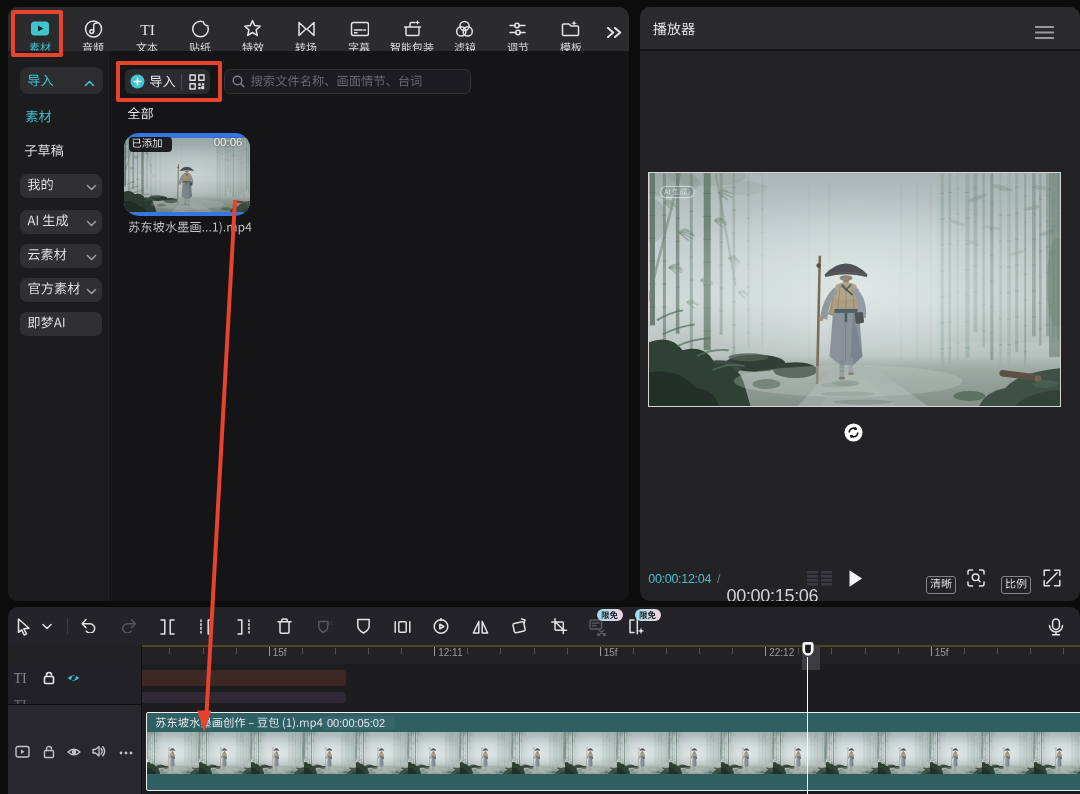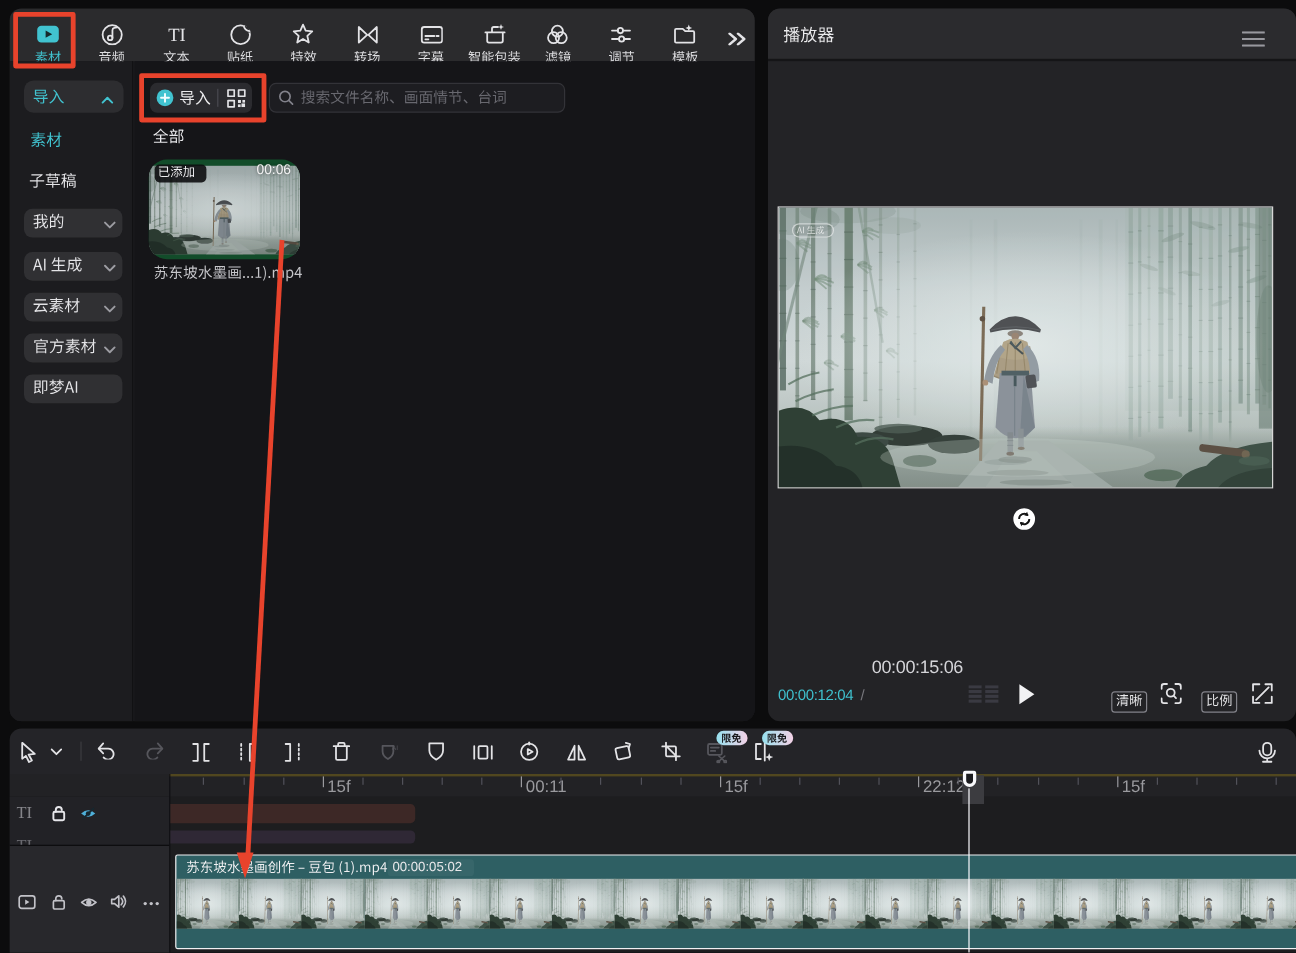--- a/index.html
+++ b/index.html
@@ -9,21 +9,21 @@
 #tabbar{position:absolute;left:0;top:0;width:621px;height:44px;background:#2b2b2d}
 #side{position:absolute;left:0;top:44px;width:103px;bottom:0;background:#1c1c1f;border-right:1px solid #111113}
 .sbtn{position:absolute;left:11.5px;width:82px;background:#303033;border-radius:7px}
 #cont{position:absolute;left:104px;top:44px;right:0;bottom:0;background:#151518}
 #pp{position:absolute;left:640px;top:7px;width:440px;height:594px;border-radius:10px;background:#232326;overflow:hidden}
 #pphead{position:absolute;left:0;top:0;right:0;height:44px;background:#2b2b2e;border-bottom:2px solid #151517}
 #tl{position:absolute;left:8px;top:607px;width:1072px;height:187px;border-radius:10px 10px 0 0;background:#1a1a1d;overflow:hidden}
 #tlbar{position:absolute;left:0;top:0;right:0;height:38px;background:#242428}
 .tick{position:absolute;width:1px;height:5.5px;top:41px;background:#52525a}
 .btick{position:absolute;width:1px;height:9px;top:40px;background:#9a9a9e}
-.rlab{position:absolute;top:40px;font-size:14px;color:#9a9a9e}
+.rlab{position:absolute;top:40px;font-size:10px;color:#9a9a9e}
 .ic{position:absolute}
 .bfree{position:absolute;top:2px;width:26px;height:12px;border-radius:6px;background:linear-gradient(90deg,#96e0ee,#f5d2e7);}
 .vbtn{position:absolute;top:569px;height:18px;border:1px solid #83838a;border-radius:3px}
 </style></head><body>
 <div id="page">
     <svg width="0" height="0" style="position:absolute">
       <defs>
         <linearGradient id="sky" x1="0" y1="0" x2="0" y2="1">
 <stop offset="0" stop-color="#a9b6b5"></stop>
           <stop offset="0.3" stop-color="#c5cfcf"></stop>
@@ -522,21 +522,21 @@
         <svg class="ic" style="left:120px;top:24px" width="13" height="13" viewBox="0 0 13 13" fill="none" stroke-linecap="round" stroke-linejoin="round">
           <circle cx="5.5" cy="5.5" r="4.3" stroke="#81818a" stroke-width="1.4"></circle>
           <path d="M8.8,8.8 L11.8,11.8" stroke="#81818a" stroke-width="1.4"></path>
         </svg>
         <svg class="t " style="left:137px;top:24px" width="175" height="13" viewBox="0 -10.75 175.00 13.25">
           <path d="M2.1 -10.5V-8.0H0.6V-7.1H2.1V-4.4L0.5 -3.9L0.7 -3.0L2.1 -3.5V-0.2C2.1 0.0 2.0 0.0 1.9 0.0C1.7 0.1 1.3 0.1 0.8 0.0C0.9 0.3 1.0 0.7 1.1 0.9C1.8 1.0 2.3 0.9 2.6 0.8C2.9 0.6 3.0 0.3 3.0 -0.2V-3.8L4.4 -4.4L4.2 -5.2L3.0 -4.8V-7.1H4.2V-8.0H3.0V-10.5ZM4.7 -3.6V-2.8H5.3L5.2 -2.8C5.7 -2.0 6.4 -1.2 7.3 -0.7C6.2 -0.2 5.0 0.1 3.8 0.2C4.0 0.5 4.1 0.8 4.2 1.0C5.6 0.8 7.0 0.4 8.1 -0.2C9.1 0.4 10.2 0.7 11.5 1.0C11.6 0.7 11.8 0.4 12.0 0.2C10.9 0.0 9.9 -0.3 9.0 -0.7C10.0 -1.3 10.9 -2.2 11.4 -3.4L10.8 -3.7L10.7 -3.6H8.5V-4.8H11.4V-9.5H9.0V-8.7H10.6V-7.5H9.1V-6.8H10.6V-5.6H8.5V-10.5H7.7V-5.6H5.7V-6.8H7.1V-7.5H5.7V-8.7C6.4 -8.9 7.0 -9.1 7.6 -9.4L6.9 -10.1C6.5 -9.7 5.6 -9.4 4.9 -9.2V-4.8H7.7V-3.6ZM10.1 -2.8C9.6 -2.1 9.0 -1.5 8.2 -1.1C7.3 -1.6 6.6 -2.1 6.1 -2.8Z M20.4 -1.3C21.5 -0.7 22.8 0.2 23.5 0.7L24.2 0.2C23.5 -0.4 22.2 -1.2 21.1 -1.8ZM16.1 -1.7C15.4 -1.0 14.3 -0.3 13.3 0.1C13.5 0.3 13.8 0.6 14.0 0.8C15.0 0.2 16.2 -0.6 17.0 -1.4ZM14.9 -4.0C15.1 -4.1 15.5 -4.1 17.8 -4.3C16.7 -3.8 15.9 -3.4 15.5 -3.2C14.7 -3.0 14.2 -2.8 13.8 -2.7C13.9 -2.5 14.0 -2.1 14.0 -1.9C14.3 -2.0 14.8 -2.1 18.5 -2.3V-0.1C18.5 0.0 18.4 0.1 18.2 0.1C18.0 0.1 17.4 0.1 16.6 0.1C16.7 0.3 16.9 0.7 16.9 0.9C17.9 0.9 18.5 0.9 18.9 0.8C19.3 0.7 19.4 0.4 19.4 -0.1V-2.4L22.5 -2.6C22.8 -2.2 23.1 -1.9 23.3 -1.6L24.0 -2.1C23.5 -2.8 22.4 -3.8 21.5 -4.5L20.8 -4.1C21.1 -3.8 21.5 -3.5 21.8 -3.2L16.4 -2.9C18.1 -3.6 19.9 -4.4 21.6 -5.4L20.9 -6.0C20.4 -5.6 19.8 -5.3 19.1 -5.0L16.4 -4.8C17.2 -5.2 18.1 -5.8 18.9 -6.3L18.5 -6.6H23.3V-5.1H24.2V-7.4H19.2V-8.6H24.0V-9.4H19.2V-10.5H18.3V-9.4H13.4V-8.6H18.3V-7.4H13.3V-5.1H14.2V-6.6H17.9C17.0 -5.9 15.9 -5.3 15.6 -5.1C15.2 -5.0 14.9 -4.8 14.7 -4.8C14.8 -4.6 14.9 -4.2 14.9 -4.0Z M30.3 -10.3C30.7 -9.7 31.1 -8.8 31.2 -8.3L32.2 -8.7C32.1 -9.2 31.6 -10.0 31.3 -10.6ZM25.6 -8.3V-7.4H27.6C28.3 -5.5 29.3 -3.8 30.6 -2.5C29.2 -1.4 27.5 -0.5 25.4 0.1C25.6 0.3 25.9 0.8 26.0 1.0C28.1 0.3 29.9 -0.6 31.3 -1.8C32.7 -0.6 34.4 0.4 36.4 0.9C36.6 0.7 36.9 0.2 37.1 0.1C35.1 -0.5 33.4 -1.3 32.0 -2.5C33.3 -3.8 34.2 -5.4 35.0 -7.4H36.9V-8.3ZM31.3 -3.2C30.1 -4.4 29.2 -5.8 28.6 -7.4H33.9C33.3 -5.7 32.4 -4.3 31.3 -3.2Z M41.5 -4.3V-3.4H45.0V1.0H46.0V-3.4H49.4V-4.3H46.0V-7.0H48.9V-7.9H46.0V-10.4H45.0V-7.9H43.4C43.5 -8.5 43.7 -9.1 43.8 -9.7L42.9 -9.9C42.6 -8.2 42.1 -6.6 41.4 -5.6C41.6 -5.5 42.0 -5.2 42.2 -5.1C42.5 -5.6 42.8 -6.3 43.1 -7.0H45.0V-4.3ZM40.9 -10.5C40.2 -8.6 39.1 -6.7 37.9 -5.5C38.1 -5.2 38.3 -4.8 38.4 -4.5C38.8 -5.0 39.2 -5.5 39.6 -6.0V1.0H40.5V-7.5C41.0 -8.3 41.4 -9.3 41.7 -10.2Z M53.3 -6.6C53.9 -6.2 54.7 -5.6 55.2 -5.1C53.8 -4.3 52.1 -3.7 50.6 -3.4C50.8 -3.2 51.0 -2.8 51.1 -2.6C51.8 -2.7 52.5 -2.9 53.1 -3.2V1.0H54.1V0.3H59.7V1.0H60.6V-4.2H55.6C57.7 -5.4 59.5 -6.9 60.5 -8.9L59.9 -9.3L59.8 -9.2H55.3C55.6 -9.6 55.9 -10.0 56.1 -10.3L55.1 -10.5C54.3 -9.3 52.9 -8.0 50.9 -7.0C51.1 -6.8 51.4 -6.5 51.5 -6.3C52.7 -6.9 53.7 -7.6 54.5 -8.4H59.2C58.4 -7.3 57.3 -6.4 56.1 -5.6C55.5 -6.1 54.7 -6.7 54.0 -7.2ZM59.7 -0.5H54.1V-3.4H59.7Z M68.9 -5.6C68.6 -4.1 68.1 -2.5 67.4 -1.5C67.6 -1.4 68.0 -1.2 68.2 -1.0C68.9 -2.1 69.4 -3.8 69.8 -5.5ZM72.3 -5.5C72.8 -4.1 73.3 -2.3 73.5 -1.1L74.4 -1.4C74.2 -2.6 73.7 -4.4 73.1 -5.8ZM69.2 -10.5C68.9 -8.9 68.3 -7.3 67.6 -6.2V-6.9H66.0V-9.1C66.6 -9.3 67.2 -9.5 67.6 -9.7L67.0 -10.4C66.2 -10.0 64.6 -9.6 63.3 -9.4C63.4 -9.2 63.5 -8.9 63.5 -8.7C64.0 -8.8 64.6 -8.8 65.1 -8.9V-6.9H63.2V-6.0H65.0C64.5 -4.6 63.7 -3.0 62.9 -2.1C63.1 -1.9 63.3 -1.5 63.4 -1.3C64.0 -2.1 64.6 -3.3 65.1 -4.5V1.0H66.0V-4.6C66.4 -4.1 66.9 -3.4 67.1 -3.0L67.6 -3.8C67.4 -4.1 66.3 -5.2 66.0 -5.6V-6.0H67.5L67.4 -6.0C67.7 -5.9 68.0 -5.6 68.2 -5.5C68.7 -6.1 69.1 -7.0 69.4 -8.0H70.7V-0.2C70.7 0.0 70.6 0.1 70.5 0.1C70.3 0.1 69.7 0.1 69.2 0.1C69.3 0.3 69.4 0.7 69.5 1.0C70.3 1.0 70.8 0.9 71.1 0.8C71.5 0.6 71.6 0.4 71.6 -0.2V-8.0H73.3C73.1 -7.5 72.8 -7.0 72.6 -6.6L73.5 -6.4C73.8 -7.1 74.2 -7.9 74.5 -8.7L73.9 -8.9L73.7 -8.8H69.7C69.8 -9.3 70.0 -9.8 70.0 -10.3Z M78.4 0.7 79.3 -0.0C78.5 -0.9 77.4 -2.1 76.5 -2.8L75.7 -2.1C76.5 -1.4 77.6 -0.3 78.4 0.7Z M88.7 -9.7V-8.8H98.9V-9.7ZM90.7 -7.4V-1.8H96.7V-7.4ZM91.5 -4.2H93.3V-2.6H91.5ZM94.1 -4.2H95.9V-2.6H94.1ZM91.5 -6.6H93.3V-5.0H91.5ZM94.1 -6.6H95.9V-5.0H94.1ZM88.6 -6.6V0.4H98.0V1.0H98.9V-6.7H98.0V-0.5H89.6V-6.6Z M104.9 -4.2H107.5V-2.8H104.9ZM104.9 -4.9V-6.3H107.5V-4.9ZM104.9 -2.0H107.5V-0.5H104.9ZM100.7 -9.7V-8.8H105.5C105.5 -8.3 105.3 -7.7 105.2 -7.2H101.3V1.0H102.2V0.3H110.2V1.0H111.2V-7.2H106.2L106.7 -8.8H111.8V-9.7ZM102.2 -0.5V-6.3H104.0V-0.5ZM110.2 -0.5H108.4V-6.3H110.2Z M114.4 -10.5V1.0H115.2V-10.5ZM113.4 -8.1C113.3 -7.1 113.1 -5.7 112.8 -4.9L113.6 -4.6C113.9 -5.6 114.1 -7.0 114.1 -8.0ZM115.4 -8.4C115.6 -7.8 115.9 -7.1 116.0 -6.6L116.7 -6.9C116.6 -7.4 116.3 -8.1 116.0 -8.7ZM118.1 -2.6H122.6V-1.7H118.1ZM118.1 -3.3V-4.3H122.6V-3.3ZM119.9 -10.5V-9.5H116.7V-8.8H119.9V-8.0H117.0V-7.3H119.9V-6.5H116.3V-5.7H124.5V-6.5H120.8V-7.3H123.8V-8.0H120.8V-8.8H124.1V-9.5H120.8V-10.5ZM117.2 -5.0V1.0H118.1V-1.0H122.6V-0.1C122.6 0.1 122.5 0.1 122.4 0.2C122.2 0.2 121.6 0.2 121.0 0.1C121.1 0.4 121.2 0.7 121.2 1.0C122.1 1.0 122.7 1.0 123.0 0.8C123.4 0.7 123.5 0.4 123.5 -0.1V-5.0Z M126.2 -6.1V-5.2H129.5V1.0H130.5V-5.2H134.7V-1.9C134.7 -1.7 134.6 -1.7 134.3 -1.7C134.1 -1.7 133.2 -1.7 132.3 -1.7C132.4 -1.4 132.6 -1.0 132.6 -0.7C133.8 -0.7 134.6 -0.7 135.0 -0.9C135.5 -1.0 135.6 -1.3 135.6 -1.9V-6.1ZM132.9 -10.5V-9.1H129.6V-10.5H128.6V-9.1H125.7V-8.2H128.6V-6.8H129.6V-8.2H132.9V-6.8H133.9V-8.2H136.8V-9.1H133.9V-10.5Z M140.9 0.7 141.8 -0.0C141.0 -0.9 139.9 -2.1 139.0 -2.8L138.2 -2.1C139.0 -1.4 140.1 -0.3 140.9 0.7Z M152.2 -4.3V1.0H153.2V0.3H159.3V1.0H160.3V-4.3ZM153.2 -0.6V-3.4H159.3V-0.6ZM151.6 -5.3C152.1 -5.5 152.8 -5.5 160.0 -5.9C160.3 -5.5 160.6 -5.2 160.8 -4.9L161.6 -5.4C160.9 -6.5 159.4 -8.0 158.2 -9.1L157.5 -8.6C158.1 -8.1 158.7 -7.4 159.3 -6.8L152.9 -6.5C154.0 -7.5 155.1 -8.8 156.1 -10.1L155.2 -10.6C154.2 -9.0 152.7 -7.4 152.3 -7.0C151.9 -6.6 151.6 -6.3 151.3 -6.2C151.4 -6.0 151.5 -5.5 151.6 -5.3Z M163.8 -9.5C164.5 -8.9 165.3 -8.1 165.7 -7.6L166.4 -8.2C166.0 -8.8 165.1 -9.6 164.4 -10.1ZM167.4 -7.8V-6.9H172.2V-7.8ZM163.1 -6.6V-5.7H164.9V-1.3C164.9 -0.6 164.5 -0.2 164.3 0.0C164.4 0.2 164.7 0.5 164.8 0.7C165.0 0.4 165.3 0.2 167.4 -1.4C167.3 -1.6 167.2 -1.9 167.1 -2.2L165.8 -1.3V-6.6ZM167.1 -9.9V-9.0H173.1V-0.2C173.1 0.0 173.1 0.1 172.8 0.1C172.6 0.1 171.9 0.1 171.1 0.1C171.2 0.3 171.4 0.8 171.4 1.0C172.4 1.0 173.1 1.0 173.5 0.8C173.9 0.7 174.0 0.4 174.0 -0.2V-9.9ZM168.8 -4.9H170.8V-2.5H168.8ZM167.9 -5.7V-0.8H168.8V-1.7H171.6V-5.7Z" fill="#68686f"></path>
         </svg>
         <svg class="t " style="left:15px;top:55.5px" width="27" height="14" viewBox="0 -11.61 27.00 14.31">
           <path d="M6.7 -11.5C5.3 -9.3 2.8 -7.4 0.4 -6.2C0.6 -6.0 0.9 -5.7 1.1 -5.4C1.6 -5.7 2.1 -6.0 2.7 -6.3V-5.5H6.2V-3.3H2.7V-2.4H6.2V-0.2H1.0V0.7H12.5V-0.2H7.3V-2.4H10.9V-3.3H7.3V-5.5H10.9V-6.3C11.4 -6.0 11.9 -5.7 12.5 -5.4C12.6 -5.7 12.9 -6.0 13.2 -6.2C11.0 -7.4 9.0 -8.8 7.3 -10.7L7.5 -11.1ZM2.7 -6.4C4.2 -7.3 5.6 -8.6 6.8 -10.0C8.0 -8.5 9.4 -7.4 10.9 -6.4Z M15.4 -8.5C15.8 -7.7 16.1 -6.8 16.3 -6.1L17.2 -6.4C17.1 -7.0 16.7 -8.0 16.3 -8.7ZM22.0 -10.6V1.1H22.9V-9.7H25.0C24.7 -8.6 24.2 -7.2 23.6 -6.0C24.9 -4.8 25.2 -3.8 25.2 -3.0C25.2 -2.5 25.1 -2.1 24.8 -1.9C24.7 -1.8 24.5 -1.8 24.3 -1.8C24.0 -1.8 23.6 -1.8 23.2 -1.8C23.4 -1.5 23.5 -1.1 23.5 -0.9C23.9 -0.8 24.3 -0.8 24.7 -0.9C25.0 -0.9 25.3 -1.0 25.5 -1.1C26.0 -1.5 26.1 -2.1 26.1 -2.9C26.1 -3.8 25.8 -4.9 24.6 -6.2C25.2 -7.4 25.8 -9.0 26.3 -10.2L25.6 -10.7L25.4 -10.6ZM16.8 -11.2C17.0 -10.7 17.3 -10.2 17.4 -9.7H14.6V-8.8H21.0V-9.7H18.4C18.3 -10.2 18.0 -10.9 17.7 -11.4ZM19.3 -8.7C19.1 -8.0 18.7 -6.9 18.4 -6.1H14.2V-5.2H21.3V-6.1H19.3C19.7 -6.8 20.0 -7.7 20.4 -8.5ZM15.0 -3.9V1.0H15.9V0.4H19.6V0.9H20.6V-3.9ZM15.9 -0.6V-3.0H19.6V-0.6Z" fill="#ebebee"></path>
         </svg>
-        <div class="abs" style="left:11.5px;top:82px;width:126px;height:83px;border-radius:15px;background:#14532d;overflow:hidden">
+        <div class="abs" style="left:11.5px;top:82px;width:126px;height:83px;border-radius:15px;background:#3b82f6;overflow:hidden">
           <svg style="position:absolute;left:0;top:4.6px" width="131" height="74" viewBox="0 0 413 234" preserveAspectRatio="none">
             <use href="#scene"></use>
           </svg>
           <div style="position:absolute;left:0;top:0;right:0;bottom:0;background:rgba(12,22,20,.10)"></div>
           <div style="position:absolute;left:5px;top:3.5px;width:43px;height:15.5px;background:rgba(10,10,12,.88);border-radius:4px"></div>
           <div style="position:absolute;right:7px;top:3px;color:#f2f2f2;font-size:11.5px;text-shadow:0 0 3px rgba(0,0,0,.6)">00:06</div>
         </div>
         <svg class="t " style="left:18.5px;top:86.5px" width="32" height="11" viewBox="0 -9.03 31.50 11.13">
           <path d="M1.0 -8.2V-7.4H7.8V-4.6H2.3V-6.4H1.5V-1.1C1.5 0.2 2.1 0.5 3.8 0.5C4.2 0.5 7.3 0.5 7.7 0.5C9.5 0.5 9.8 -0.0 10.0 -2.0C9.8 -2.0 9.4 -2.1 9.2 -2.3C9.1 -0.6 8.9 -0.2 7.7 -0.2C7.0 -0.2 4.3 -0.2 3.7 -0.2C2.6 -0.2 2.3 -0.4 2.3 -1.1V-3.8H7.8V-3.3H8.7V-8.2Z M14.8 -3.0C14.5 -2.2 14.1 -1.3 13.4 -0.8L14.0 -0.4C14.7 -1.0 15.1 -2.0 15.4 -2.8ZM17.3 -2.7C17.6 -2.0 17.9 -1.0 17.9 -0.4L18.6 -0.7C18.5 -1.3 18.2 -2.2 17.8 -2.9ZM18.5 -3.0C19.1 -2.2 19.8 -1.1 20.0 -0.3L20.7 -0.7C20.4 -1.4 19.8 -2.4 19.2 -3.2ZM16.1 -4.2V-0.0C16.1 0.1 16.1 0.1 15.9 0.1C15.8 0.1 15.3 0.1 14.8 0.1C14.9 0.3 15.0 0.6 15.0 0.8C15.7 0.8 16.2 0.8 16.5 0.7C16.7 0.6 16.8 0.4 16.8 -0.0V-4.2ZM11.4 -8.2C12.0 -7.9 12.7 -7.4 13.1 -7.0L13.6 -7.6C13.2 -8.0 12.5 -8.4 11.9 -8.7ZM10.9 -5.3C11.5 -5.0 12.3 -4.6 12.7 -4.3L13.1 -4.9C12.7 -5.2 12.0 -5.6 11.3 -5.9ZM11.1 0.3 11.8 0.7C12.3 -0.2 12.8 -1.5 13.2 -2.5L12.6 -3.0C12.1 -1.8 11.6 -0.5 11.1 0.3ZM13.9 -8.2V-7.5H16.3C16.1 -7.0 16.0 -6.5 15.8 -6.1H13.5V-5.3H15.4C14.9 -4.5 14.1 -3.7 13.2 -3.3C13.3 -3.1 13.5 -2.8 13.7 -2.7C14.8 -3.3 15.7 -4.2 16.3 -5.3H17.6C18.2 -4.3 19.2 -3.3 20.2 -2.8C20.3 -3.0 20.5 -3.3 20.7 -3.4C19.8 -3.8 19.0 -4.5 18.4 -5.3H20.5V-6.1H16.6C16.8 -6.5 17.0 -7.0 17.1 -7.5H20.2V-8.2Z M27.0 -7.5V0.7H27.8V-0.1H29.8V0.6H30.6V-7.5ZM27.8 -0.9V-6.8H29.8V-0.9ZM23.0 -8.7 23.0 -6.8H21.6V-6.1H23.0C22.9 -3.4 22.6 -1.1 21.3 0.3C21.5 0.4 21.8 0.7 21.9 0.9C23.3 -0.7 23.7 -3.2 23.8 -6.1H25.4C25.3 -2.0 25.2 -0.6 25.0 -0.3C24.9 -0.1 24.8 -0.1 24.6 -0.1C24.4 -0.1 24.0 -0.1 23.5 -0.1C23.6 0.1 23.7 0.4 23.7 0.6C24.2 0.7 24.7 0.7 25.0 0.6C25.3 0.6 25.5 0.5 25.7 0.2C26.0 -0.2 26.1 -1.8 26.1 -6.4C26.1 -6.5 26.1 -6.8 26.1 -6.8H23.8L23.8 -8.7Z" fill="#f0f0f2"></path>
         </svg>
@@ -561,21 +561,21 @@
         <path d="M0.0 0.0H0.7L1.3 -1.7H3.3L3.8 0.0H4.5L2.7 -5.5H1.9ZM1.4 -2.2 1.7 -3.1C1.9 -3.7 2.1 -4.3 2.2 -4.9H2.3C2.5 -4.3 2.6 -3.7 2.8 -3.1L3.1 -2.2Z M5.3 0.0H6.0V-5.5H5.3Z M10.2 -6.2C9.9 -5.1 9.5 -4.1 8.8 -3.4C9.0 -3.3 9.2 -3.2 9.3 -3.1C9.6 -3.4 9.9 -3.8 10.1 -4.3H11.9V-2.6H9.7V-2.1H11.9V-0.2H8.8V0.4H15.6V-0.2H12.5V-2.1H14.9V-2.6H12.5V-4.3H15.2V-4.8H12.5V-6.3H11.9V-4.8H10.4C10.5 -5.2 10.7 -5.6 10.8 -6.1Z M20.0 -6.3C20.0 -5.9 20.0 -5.4 20.1 -5.0H16.9V-2.9C16.9 -1.9 16.8 -0.6 16.2 0.3C16.3 0.3 16.6 0.5 16.7 0.7C17.4 -0.3 17.5 -1.9 17.5 -2.9V-3.0H18.9C18.8 -1.7 18.8 -1.2 18.7 -1.1C18.6 -1.0 18.6 -1.0 18.4 -1.0C18.3 -1.0 18.0 -1.0 17.7 -1.0C17.7 -0.9 17.8 -0.7 17.8 -0.5C18.2 -0.5 18.5 -0.5 18.7 -0.5C18.9 -0.5 19.1 -0.6 19.2 -0.7C19.3 -0.9 19.4 -1.6 19.4 -3.2C19.4 -3.3 19.4 -3.5 19.4 -3.5H17.5V-4.5H20.1C20.2 -3.3 20.4 -2.2 20.6 -1.3C20.2 -0.7 19.6 -0.3 18.9 0.1C19.0 0.2 19.2 0.4 19.3 0.6C19.9 0.2 20.4 -0.2 20.9 -0.7C21.2 0.1 21.7 0.5 22.2 0.5C22.8 0.5 23.0 0.2 23.1 -1.1C23.0 -1.2 22.8 -1.3 22.6 -1.4C22.6 -0.4 22.5 -0.0 22.3 -0.0C21.9 -0.0 21.6 -0.5 21.3 -1.2C21.8 -1.9 22.3 -2.8 22.6 -3.8L22.1 -3.9C21.8 -3.1 21.5 -2.5 21.1 -1.9C20.9 -2.6 20.7 -3.5 20.7 -4.5H23.1V-5.0H20.6C20.6 -5.4 20.6 -5.9 20.6 -6.3ZM21.0 -5.9C21.4 -5.7 22.0 -5.3 22.3 -5.0L22.7 -5.4C22.4 -5.7 21.8 -6.0 21.3 -6.3Z" fill="#ffffff" fill-opacity="0.72"></path>
       </svg>
       <svg class="ic" style="left:204px;top:416px" width="19" height="19" viewBox="0 0 21 21">
         <circle cx="10.5" cy="10.5" r="10" fill="#fff"></circle>
         <path d="M5.8,10.5 A4.7,4.7 0 0 1 13.9,7.2 M15.2,10.5 A4.7,4.7 0 0 1 7.1,13.8" stroke="#141414" stroke-width="1.7" fill="none"></path>
         <path d="M13.2,3.8 L14.4,7.8 L10.6,7.2 Z" fill="#141414"></path>
         <path d="M7.8,17.2 L6.6,13.2 L10.4,13.8 Z" fill="#141414"></path>
       </svg>
       <div class="abs" style="left:8.3px;top:564.5px;font-size:12.5px;letter-spacing:-0.3px;color:#3fc1ce">00:00:12:04</div>
       <div class="abs" style="left:77px;top:564.5px;font-size:12.5px;color:#77777d">/</div>
-      <div class="abs" style="left:86.5px;top:541px;font-size:15px;letter-spacing:-0.3px;color:#d4d4d8">00:00:15:06</div>
+      <div class="abs" style="left:86.5px;top:579px;font-size:18px;letter-spacing:-0.3px;color:#d4d4d8">00:00:15:06</div>
       <svg class="ic" style="left:166.5px;top:563.5px" width="26" height="15.5" viewBox="0 0 26 15.5" fill="none" stroke-linecap="round" stroke-linejoin="round">
         <rect x="0" y="0" width="11" height="2.6" fill="#3a3a42"></rect>
         <rect x="0" y="4" width="11" height="2.6" fill="#3a3a42"></rect>
         <rect x="0" y="8" width="11" height="2.6" fill="#3a3a42"></rect>
         <rect x="0" y="12" width="11" height="2.6" fill="#3a3a42"></rect>
         <rect x="14" y="0" width="11" height="2.6" fill="#3a3a42"></rect>
         <rect x="14" y="4" width="11" height="2.6" fill="#3a3a42"></rect>
         <rect x="14" y="8" width="11" height="2.6" fill="#3a3a42"></rect>
         <rect x="14" y="12" width="11" height="2.6" fill="#3a3a42"></rect>
       </svg>
@@ -689,21 +689,21 @@
       <div class="tick" style="left:161.4px"></div>
       <div class="tick" style="left:194.5px"></div>
       <div class="tick" style="left:227.6px"></div>
       <div class="btick" style="left:260.7px"></div>
       <div class="rlab" style="left:264.7px">15f</div>
       <div class="tick" style="left:293.8px"></div>
       <div class="tick" style="left:326.9px"></div>
       <div class="tick" style="left:360.0px"></div>
       <div class="tick" style="left:393.1px"></div>
       <div class="btick" style="left:426.2px"></div>
-      <div class="rlab" style="left:430.2px">00:11</div>
+      <div class="rlab" style="left:430.2px">12:11</div>
       <div class="tick" style="left:459.3px"></div>
       <div class="tick" style="left:492.4px"></div>
       <div class="tick" style="left:525.5px"></div>
       <div class="tick" style="left:558.6px"></div>
       <div class="btick" style="left:591.7px"></div>
       <div class="rlab" style="left:595.7px">15f</div>
       <div class="tick" style="left:624.8px"></div>
       <div class="tick" style="left:657.9px"></div>
       <div class="tick" style="left:691.0px"></div>
       <div class="tick" style="left:724.1px"></div>

